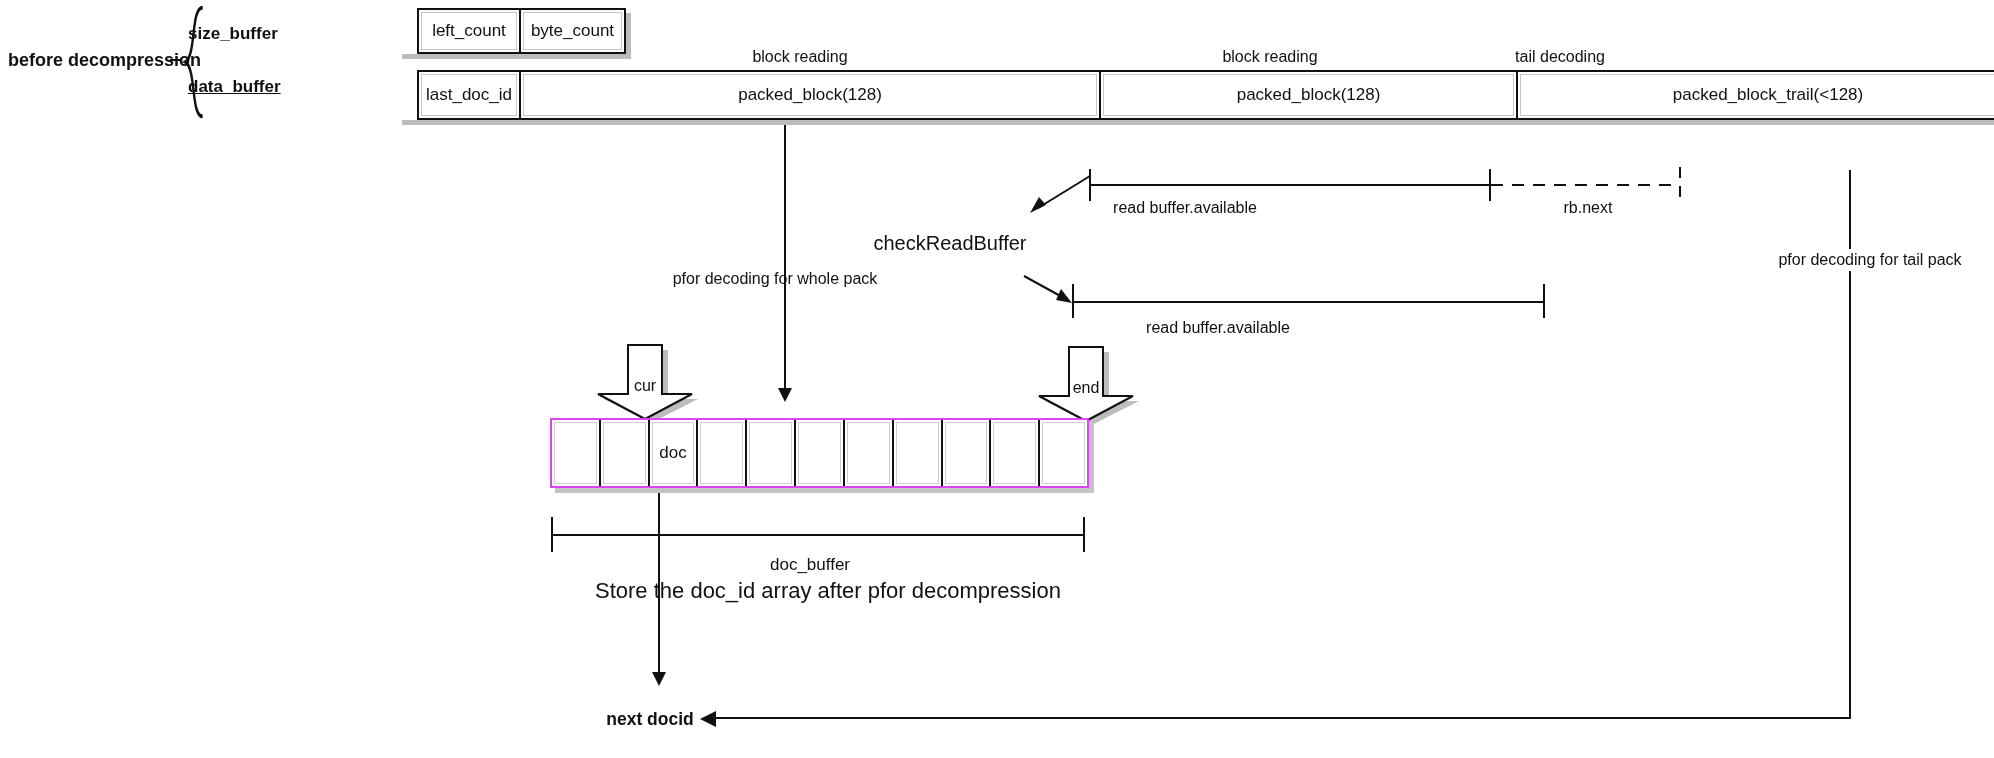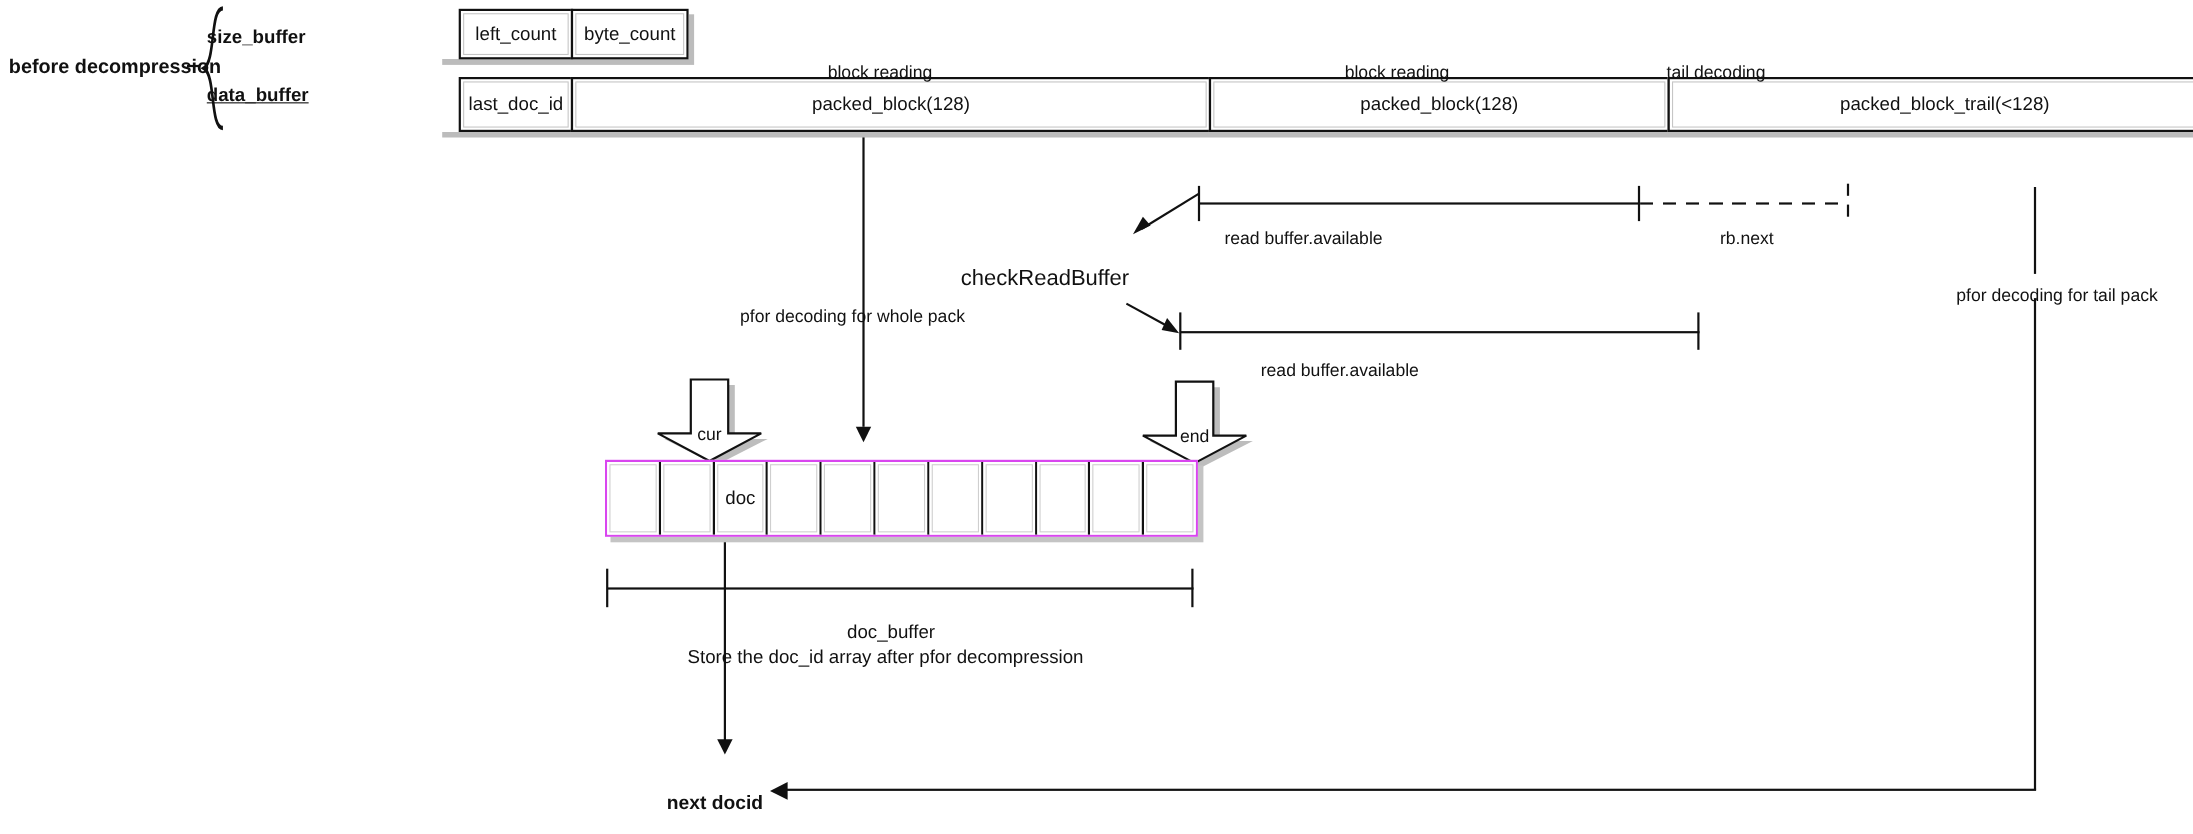--- a/index.html
+++ b/index.html
@@ -1,21 +1,21 @@
 <!DOCTYPE html>
 <html><head>
 <meta charset="utf-8">
 <style>
   html,body { margin:0; padding:0; background:#ffffff; }
   .canvas {
     position:relative; width:1994px; height:758px; background:#ffffff;
     font-family:"Liberation Sans", sans-serif; color:#111; overflow:hidden;
   }
   .txt { position:absolute; font-size:16px; line-height:1.2; white-space:nowrap; z-index:3; }
-  .center { text-align:center;margin-top:10px; }
+  .center { text-align:center; }
   .bold { font-weight:bold; }
 
   
   .boxrow { position:absolute; display:flex; box-shadow:5px 5px 0 #bcbcbc; z-index:2;padding-left:20px; }
   .cellbox {
     border:2px solid #111; background:#fff; position:relative;
     display:flex; align-items:center; justify-content:center; font-size:17px;
   }
   .cellbox + .cellbox { margin-left:-2px; }
   .cellbox::before { content:""; position:absolute; inset:2px; border:1px solid #c6c6c6; pointer-events:none; }
@@ -150,15 +150,15 @@
       <div class="doccell"></div>
     </div>
 
   <div class="vline" style="left:658px; top:486px; height:188px;"></div>
   <div class="ah-down" style="left:652px; top:672px;"></div>
 
   <div class="hline" style="left:552px; top:534px; width:533px;"></div>
   <div class="vline" style="left:551px; top:517px; height:35px;"></div>
   <div class="vline" style="left:1083px; top:517px; height:35px;"></div>
   <div class="txt center" style="left:705px; top:555px; width:210px; font-size:17px;">doc_buffer</div>
-  <div class="txt center" style="left:595px; top:578px; width:420px; font-size:17px;">Store the doc_id array after pfor decompression</div>
+  <div class="txt center" style="left:595px; top:578px; width:420px; font-size:22px;">Store the doc_id array after pfor decompression</div>
 
 </div>
 
 </body></html>

